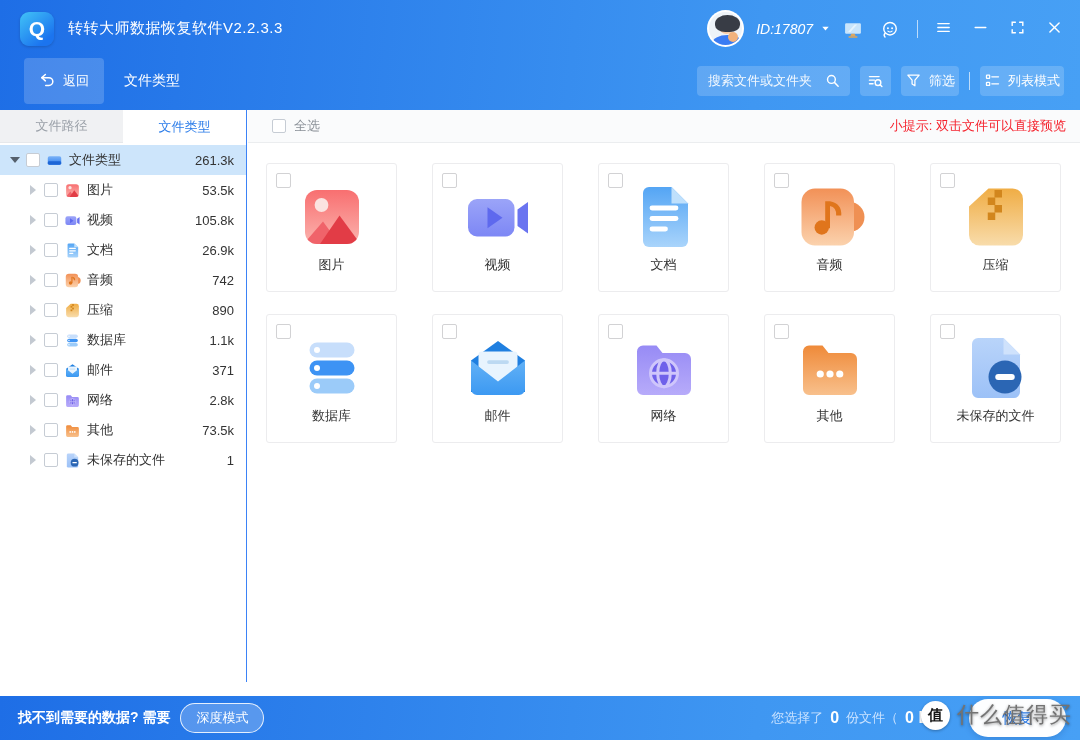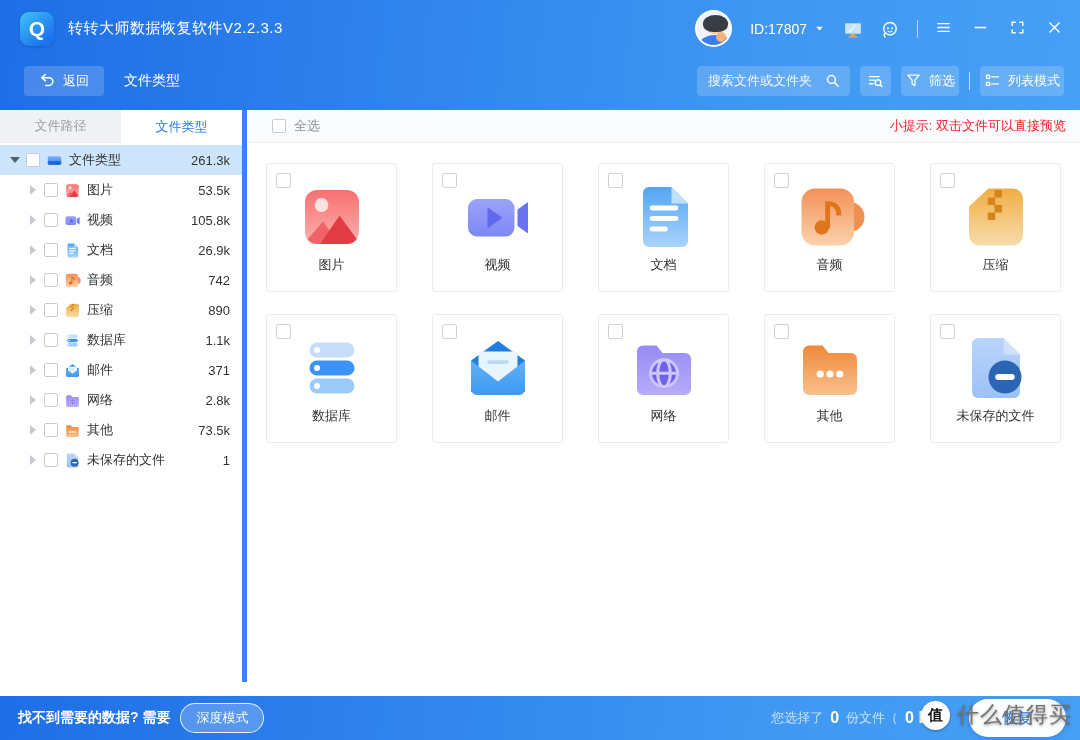--- a/index.html
+++ b/index.html
@@ -9,52 +9,52 @@
 
   
   .header { position:absolute; top:0; left:0; right:0; height:110px;
             background:linear-gradient(96deg,#1e6ee6 0%,#3f97f2 70%,#47a0f5 100%); }
   .titlebar { height:57px; display:flex; align-items:center; padding:0 14px 0 14px; }
   .app-logo { width:34px; height:34px; border-radius:9px; margin-left:6px;
               background:linear-gradient(140deg,#41c3f7 0%,#1b74ef 80%);
               display:flex; align-items:center; justify-content:center;
               color:#fff; font-size:21px; font-weight:800; box-shadow:0 1px 3px rgba(0,0,0,.18); }
   .app-title { margin-left:14px; color:#fff; font-size:15px; letter-spacing:.5px; }
-  .tb-right { margin-left:auto; display:flex; align-items:center; gap:18px; }
+  .tb-right { margin-left:auto; display:flex; align-items:center; gap:12px;font-style:italic; }
   .avatar { width:37px; height:37px; border-radius:50%; background:#eef3f8; overflow:hidden; position:relative;
             border:2px solid rgba(255,255,255,.95); }
   .av-hair { position:absolute; top:3px; left:6px; width:25px; height:17px; border-radius:55% 55% 45% 45%; background:#383c45; }
   .av-face { position:absolute; top:8px; left:10px; width:15px; height:14px; border-radius:50%; background:#f7c9a2; }
   .av-body { position:absolute; bottom:-7px; left:3px; width:31px; height:17px; border-radius:50% 50% 0 0; background:#3a7cf3; }
   .av-hand { position:absolute; bottom:3px; right:4px; width:10px; height:10px; border-radius:50%; background:#f2b27c; }
   .uid-wrap { display:flex; align-items:center; gap:7px; cursor:default; }
   .uid-text { color:#fff; font-size:14px; }
   .icon20 { width:20px; height:20px; display:inline-flex; }
   .icon18 { width:17px; height:17px; display:inline-flex; }
   .icon12 { width:11px; height:11px; display:inline-flex; }
   .v-div { width:1px; height:18px; background:rgba(255,255,255,.65); }
 
   .toolbar { height:53px; display:flex; align-items:center; padding:0 16px 6px 24px; }
-  .back-btn { height:30px; padding:0 15px; border-radius:4px; background:rgba(255,255,255,.18);
+  .back-btn { height:46px; padding:0 15px; border-radius:4px; background:rgba(255,255,255,.18);
               display:flex; align-items:center; gap:7px; color:#fff; font-size:13px; cursor:pointer; }
   .crumb { margin-left:20px; color:#fff; font-size:14px; }
   .tbr { margin-left:auto; display:flex; align-items:center; gap:10px; }
   .searchbox { width:153px; height:30px; border-radius:4px; background:rgba(255,255,255,.18);
                display:flex; align-items:center; padding:0 9px 0 11px; }
   .searchbox input { flex:1; min-width:0; background:transparent; border:none; outline:none;
                      color:#fff; font-size:13px; font-family:inherit; }
   .searchbox input::placeholder { color:rgba(255,255,255,.92); }
   .sq-btn { width:31px; height:30px; border-radius:4px; background:rgba(255,255,255,.18);
             display:flex; align-items:center; justify-content:center; cursor:pointer; }
   .txt-btn { height:30px; padding:0 4px; border-radius:4px; background:rgba(255,255,255,.18);
              display:flex; align-items:center; gap:7px; color:#fff; font-size:13px; cursor:pointer; }
 
   
   .sidebar { position:absolute; top:110px; left:0; width:247px; bottom:58px; background:#fff;
-             border-right:5px solid #3b82f6; }
+             border-right:1px solid #3b82f6; }
   .side-tabs { display:flex; height:33px; }
   .side-tab { flex:1; display:flex; align-items:center; justify-content:center; font-size:13px;
               background:#f0f1f3; color:#9aa0a8; border-bottom:1px solid #e6e8eb; cursor:pointer; }
   .side-tab.active { background:#fff; color:#2b7ce9; border-bottom:none; }
   .tree { padding-top:2px; }
   .tree-row { height:30px; display:flex; align-items:center; padding:0 12px 0 10px; font-size:13px; color:#333; cursor:pointer; }
   .tree-row.root { background:#cde5fb; }
   .tree-row.child { padding-left:28px; }
   .arr { width:10px; display:flex; justify-content:center; flex:0 0 10px; }
   .arr-down { width:0; height:0; border-left:5px solid transparent; border-right:5px solid transparent; border-top:6px solid #55606c; }

